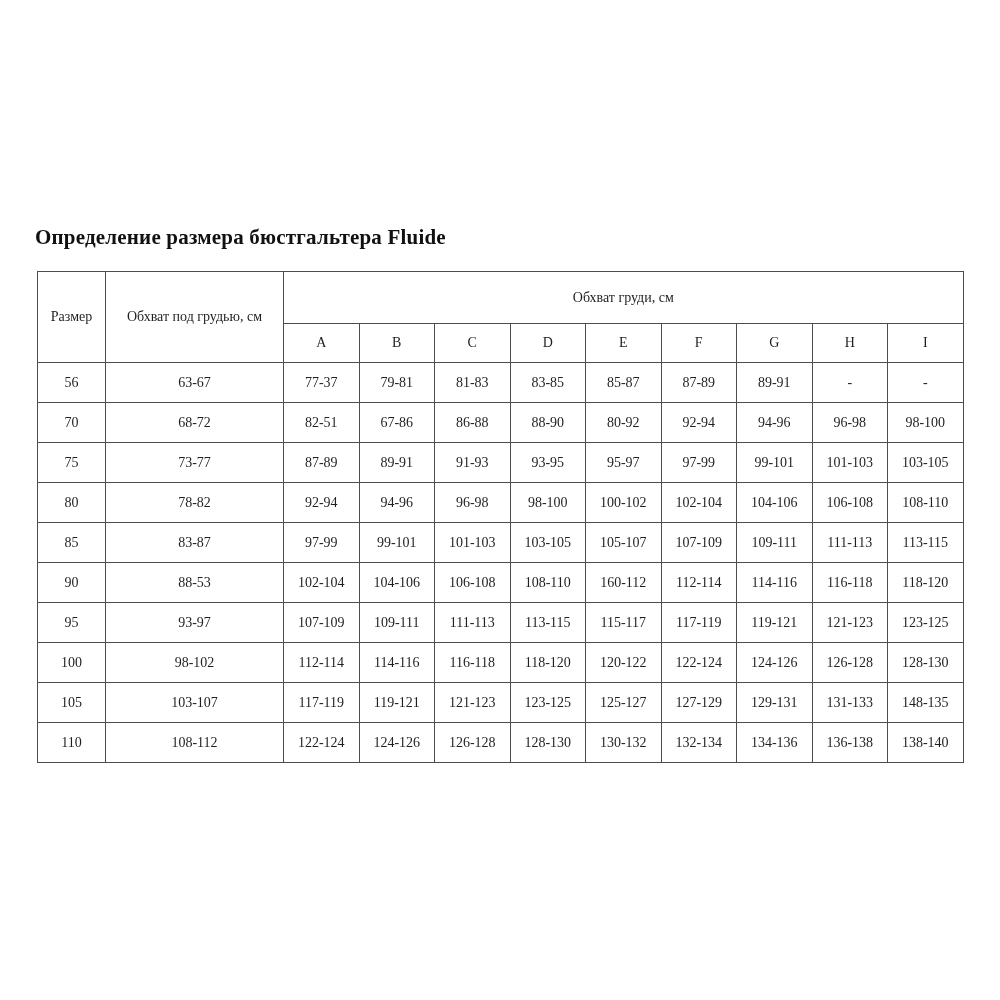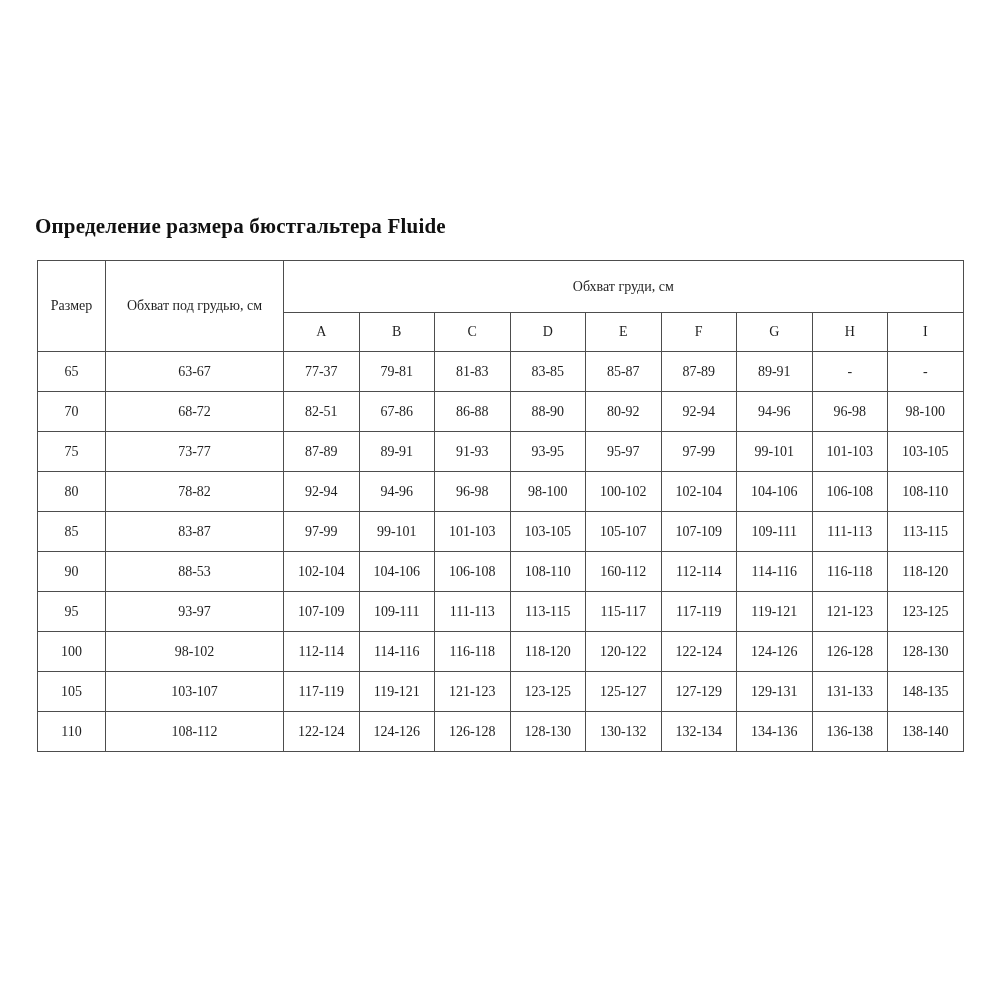--- a/index.html
+++ b/index.html
@@ -7,21 +7,21 @@
     width: 1000px;
     height: 1000px;
     background: #ffffff;
     font-family: "Liberation Serif", "DejaVu Serif", serif;
     color: #1f1f1f;
     overflow: hidden;
   }
   .content {
     position: absolute;
     left: 37px;
-    top: 214px;
+    top: 225px;
     width: 926px;
   }
   .page-title {
     font-size: 21px;
     font-weight: bold;
     color: #111111;
     letter-spacing: 0.2px;
     margin-left: -2px;
   }
   table.size-table {
@@ -79,21 +79,21 @@
           <th>D</th>
           <th>E</th>
           <th>F</th>
           <th>G</th>
           <th>H</th>
           <th>I</th>
         </tr>
     </thead>
     <tbody class="data-body" id="table-body">
         <tr>
-          <td>65</td>
+          <td>56</td>
           <td>63-67</td>
           <td>77-37</td>
           <td>79-81</td>
           <td>81-83</td>
           <td>83-85</td>
           <td>85-87</td>
           <td>87-89</td>
           <td>89-91</td>
           <td>-</td>
           <td>-</td>

